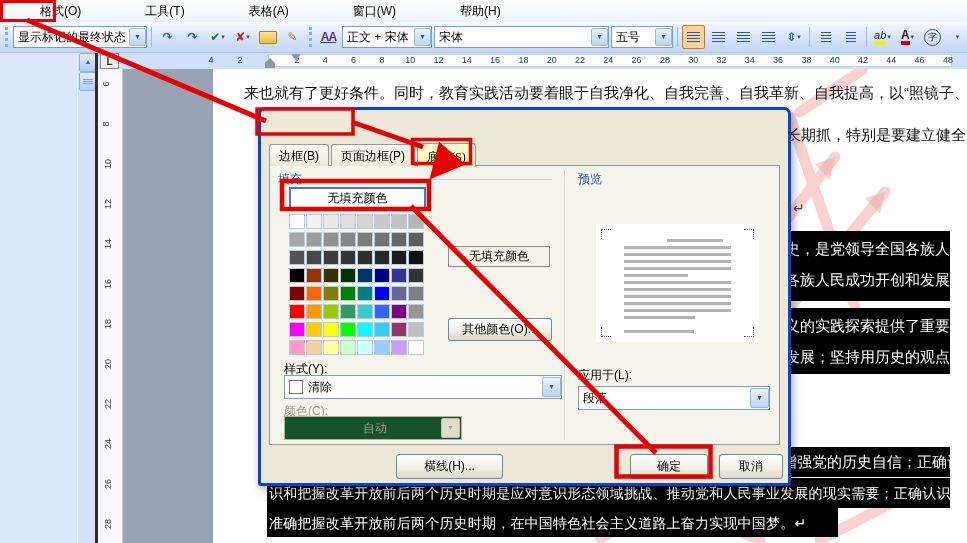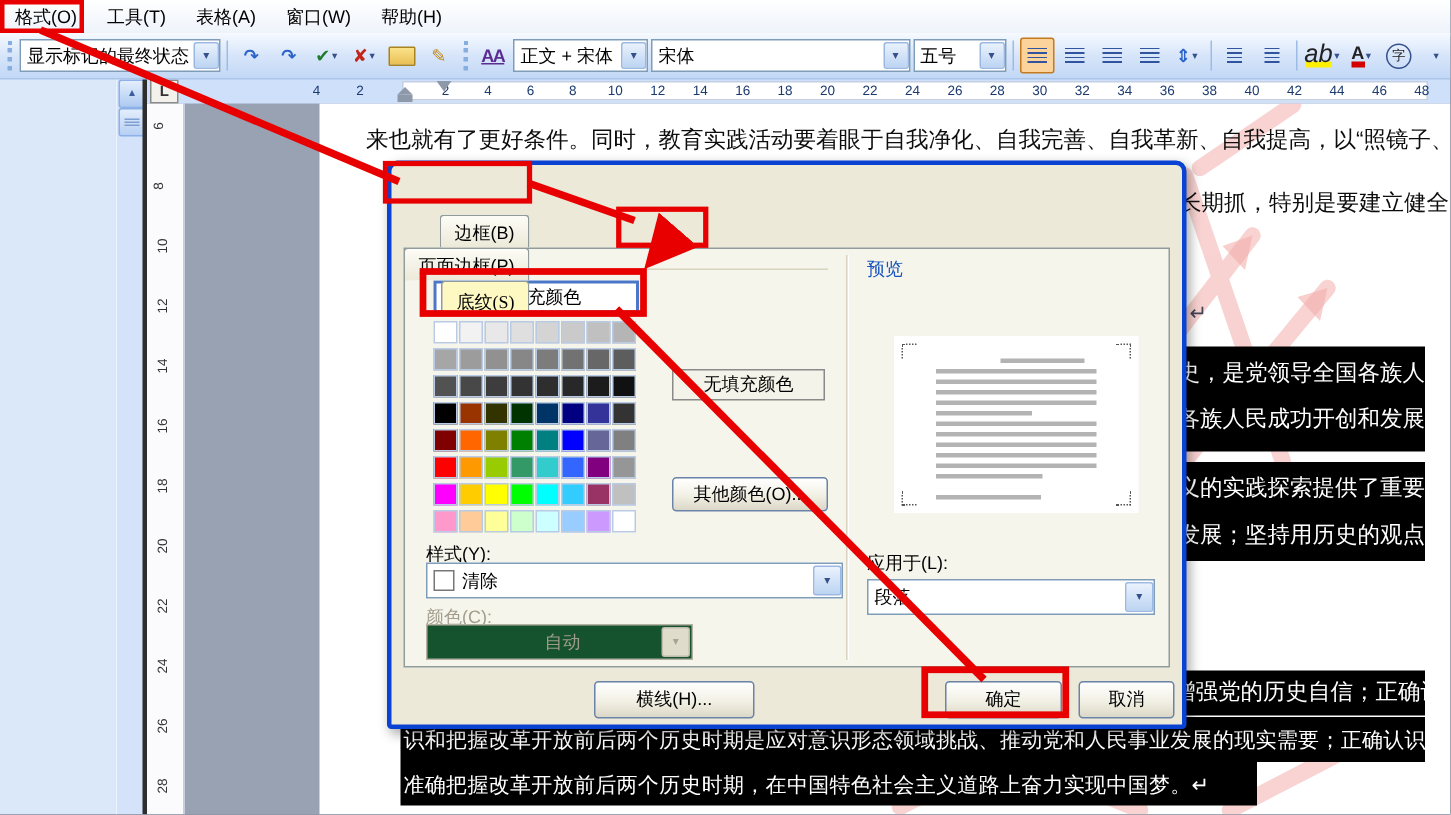--- a/index.html
+++ b/index.html
@@ -3,21 +3,21 @@
 <meta charset="utf-8">
 <style>
   html,body{margin:0;padding:0;background:#6b7486;}
   #app{position:relative;width:967px;height:543px;overflow:hidden;background:#98a2b2;
        font-family:"Liberation Sans","DejaVu Sans",sans-serif;-webkit-user-select:none;user-select:none;}
 
   
   .menubar{position:absolute;left:0;top:0;width:100%;height:22px;z-index:4;
     background:linear-gradient(#ffffff,#eef3fb);border-bottom:1px solid #d7e2f2;
     display:flex;align-items:center;font-size:12px;color:#000;}
-  .menu-item{padding:3px 10px;cursor:default;}
+  .menu-item{padding:3px 24px;cursor:default;margin-left:16px;}
   .helpbox{position:absolute;right:0;top:0;height:20px;width:52px;background:#faf9f5;
     border:1px solid #b6b6b6;font-size:12px;color:#555;padding:2px 0 0 4px;
     white-space:nowrap;overflow:hidden;}
 
   
   .toolbar{position:absolute;left:0;top:22px;width:100%;height:30px;z-index:4;
     background:linear-gradient(#f6faff,#d7e5fa 50%,#c2d8f6);border-bottom:1px solid #aac4ea;
     display:flex;align-items:center;gap:2px;padding:0 2px;font-size:12px;}
   .grip{width:0;height:20px;border-left:3px dotted #86aede;margin:0 3px;}
   .sep{width:1px;height:20px;background:#9ebbe4;margin:0 2px;}
@@ -30,21 +30,21 @@
   .tbtn.active{background:#fbd39b;border-color:#c47a1d;}
   .tbtn .dd{font-size:7px;color:#35508a;}
   .bars{width:13px;height:11px;background:repeating-linear-gradient(to bottom,#31549e 0 1px,transparent 1px 3px);}
   .bars.narrow{width:10px;}
   .glyph-blue{color:#2c63c9;font-weight:bold;}
   .glyph-green{color:#1d7d2c;font-weight:bold;}
   .glyph-red{color:#c22517;font-weight:bold;}
   .glyph-amber{color:#c08a1a;}
   .folder{width:16px;height:11px;background:linear-gradient(#fbe28a,#e9bf55);border:1px solid #a8841f;border-radius:1px;}
   .styles-ico{color:#5b2d91;font-weight:bold;text-decoration:underline;font-size:12px;letter-spacing:-1px;}
-  .hl-ico{font-size:17px;font-style:italic;border-bottom:4px solid #ffef00;line-height:11px;color:#222;}
+  .hl-ico{font-size:11px;font-style:italic;border-bottom:4px solid #ffef00;line-height:11px;color:#222;}
   .fc-ico{font-weight:bold;border-bottom:4px solid #d40000;line-height:11px;color:#222;}
   .enc-ico{width:15px;height:15px;border:1px solid #35508a;border-radius:50%;font-size:9px;
     display:flex;align-items:center;justify-content:center;color:#222;}
 
   
   .leftpane{position:absolute;left:0;top:52px;width:77px;bottom:0;background:#dbe8fa;}
   .vscroll{position:absolute;left:77px;top:52px;width:18px;bottom:0;background:#d4e3f9;border-left:1px solid #eef4fd;}
   .vs-btn{position:absolute;left:1px;top:1px;width:16px;height:17px;border:1px solid #8cb0e8;border-radius:2px;
     background:linear-gradient(#e4eefc,#aecaf1);color:#3c5d9c;font-size:8px;text-align:center;line-height:15px;}
   .vs-thumb{position:absolute;left:1px;top:20px;width:16px;height:17px;border:1px solid #8cb0e8;border-radius:2px;
@@ -79,21 +79,21 @@
   .dialog{position:absolute;left:258px;top:107px;width:527px;height:373px;z-index:6;
     border:3px solid #0a42d2;border-radius:7px 7px 3px 3px;background:#ece9d8;
     box-shadow:2px 3px 8px rgba(0,0,0,.35);font-size:12px;color:#000;}
   .titlebar{height:25px;border-radius:3px 3px 0 0;display:flex;align-items:center;padding:0 5px;
     background:linear-gradient(180deg,#5da0f7 0%,#2063e2 20%,#2f73ea 52%,#1950c8 88%,#1140a8 100%);
     color:#fff;font-weight:bold;font-size:13px;text-shadow:1px 1px 1px #00287e;}
   .closebtn{margin-left:auto;width:21px;height:20px;border:1px solid #fff;border-radius:3px;
     background:linear-gradient(#f0a088,#d6573a 45%,#b03518);color:#fff;font-size:11px;font-weight:bold;
     display:flex;align-items:center;justify-content:center;}
   .dlg-body{position:absolute;left:8px;right:8px;top:33px;bottom:38px;}
-  .tabs{position:absolute;top:0;left:0;display:flex;align-items:flex-end;height:23px;z-index:2;flex-direction:column;}
+  .tabs{position:absolute;top:0;left:0;display:flex;align-items:flex-end;height:23px;z-index:2;}
   .tab{height:15px;padding:3px 9px;background:linear-gradient(#fdfcf6,#ece9d8);
     border:1px solid #919b9c;border-bottom:none;border-radius:3px 3px 0 0;margin-right:2px;}
   .tab.active{background:#fef9c3;padding-top:5px;margin-bottom:-1px;font-family:Liberation Serif, serif;}
   .panel{position:absolute;top:22px;left:0;right:0;bottom:0;background:#f6f5ec;border:1px solid #919b9c;}
   .grp-label{color:#1753bd;}
   .grp-line{flex:1;height:1px;background:#d8d4c0;margin:0 4px;}
   .grp-head{position:absolute;display:flex;align-items:center;}
   .nofill-sel{position:absolute;left:19px;top:21px;width:133px;height:18px;background:#fff;
     border:2px solid #4a77c8;display:flex;align-items:center;justify-content:center;}
   #palette{position:absolute;left:19px;top:48px;display:grid;grid-template-columns:repeat(8,14px);gap:3px;}

